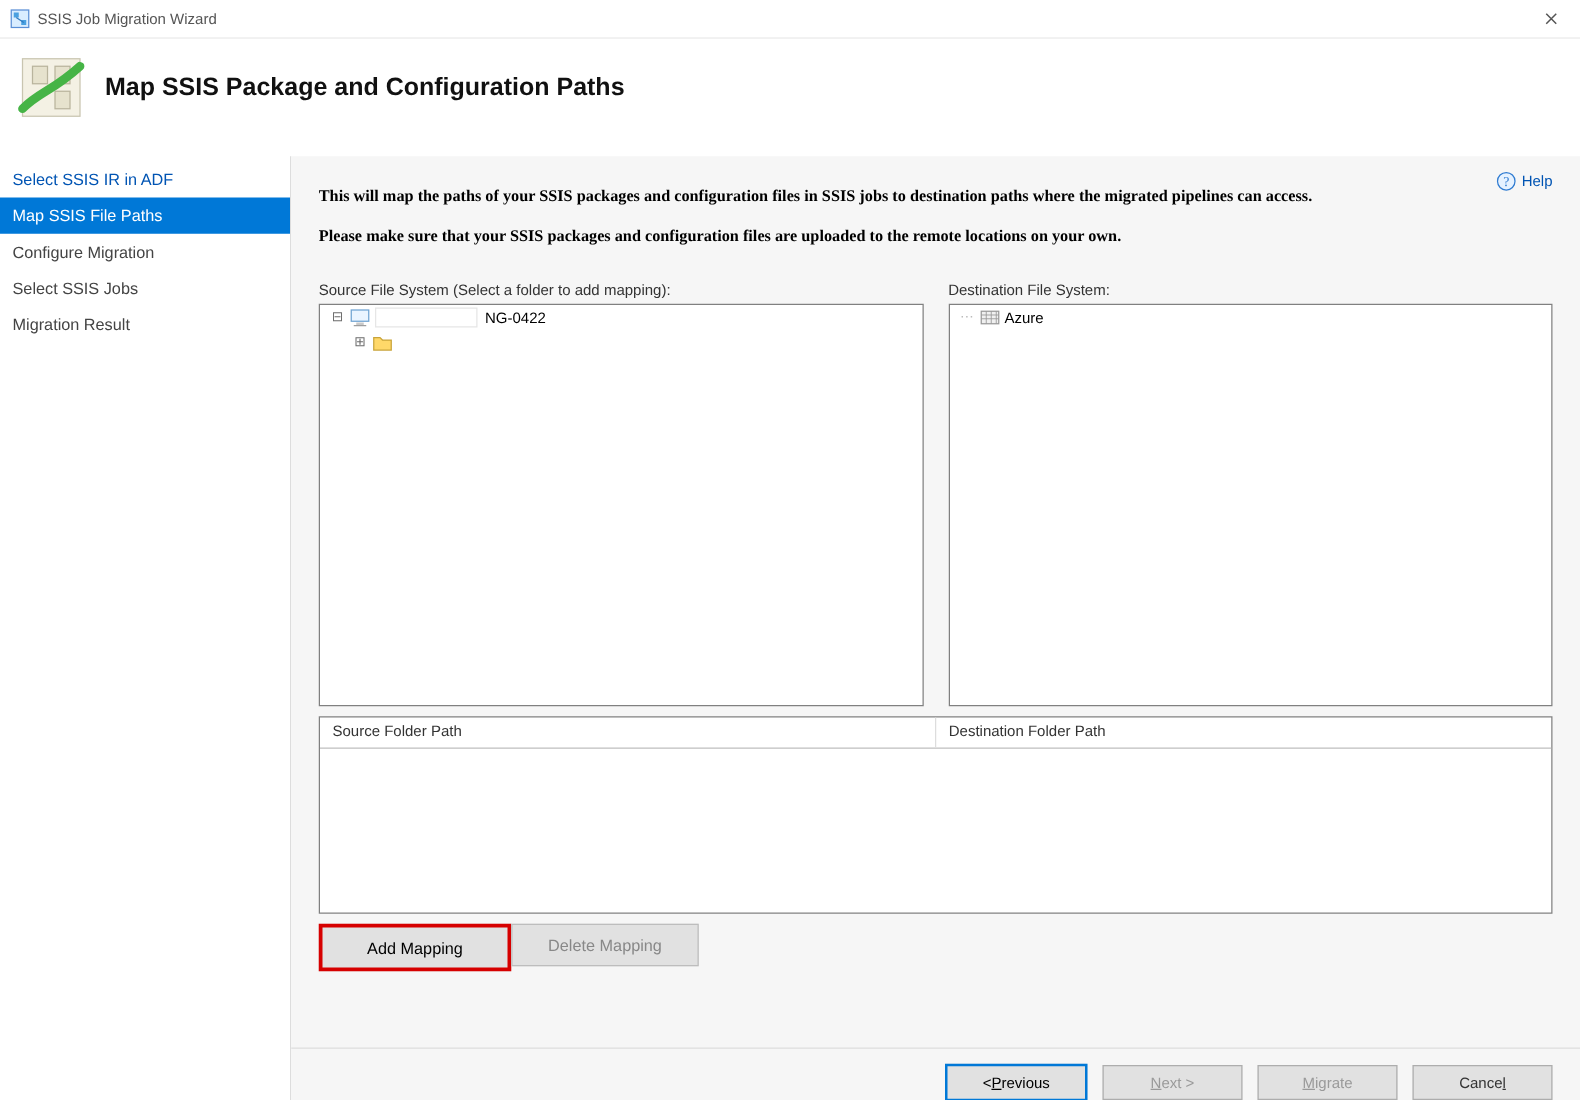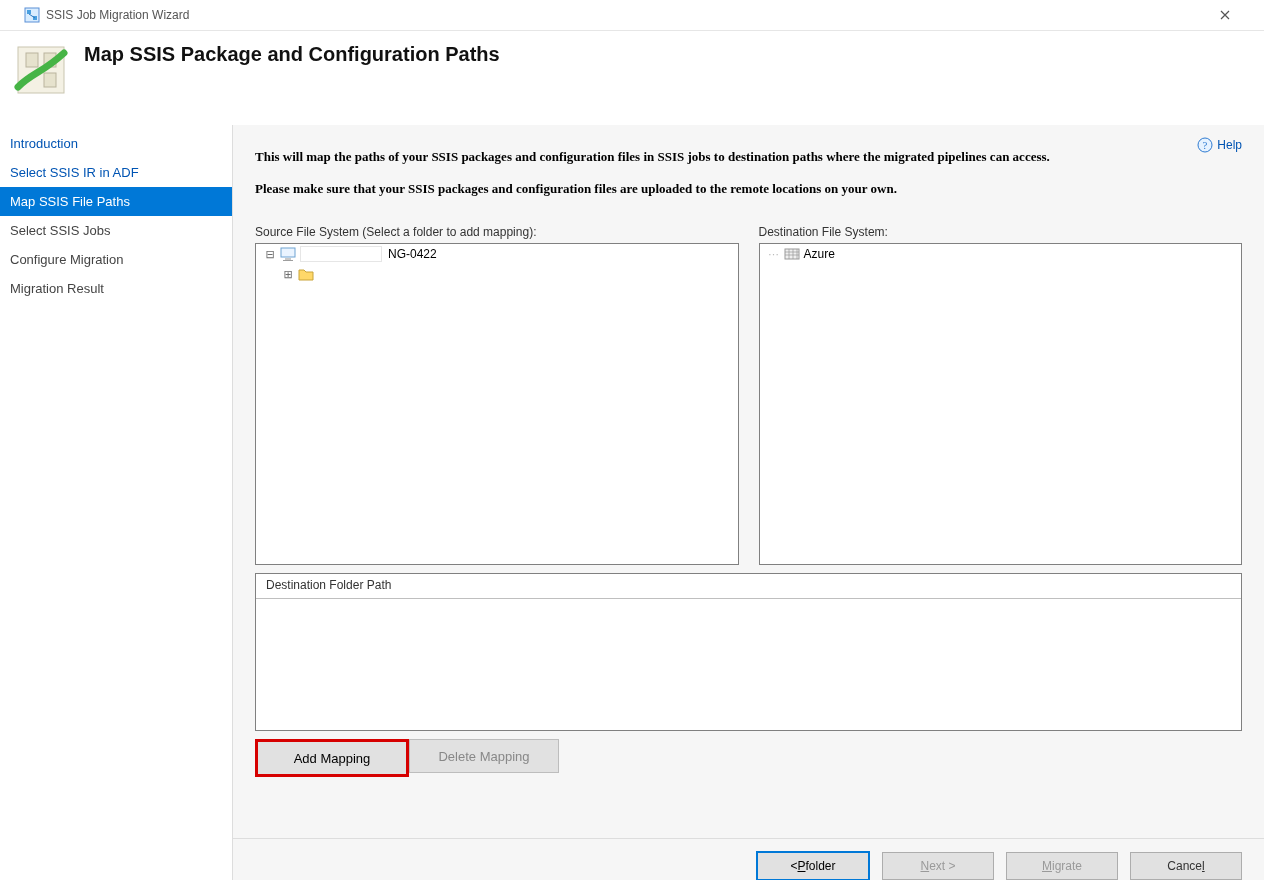--- a/index.html
+++ b/index.html
@@ -1,20 +1,20 @@
 <!DOCTYPE html>
 <html><head>
 <meta charset="utf-8">
 <style>
 html,body{margin:0;padding:0;width:1264px;height:880px;font-family:"Segoe UI",Tahoma,Arial,sans-serif;font-size:12px;color:#000;background:#fff;overflow:hidden}
-.titlebar{height:30px;display:flex;align-items:center;padding:0 24px;border-bottom:1px solid #e6e6e6;background:#fff}
+.titlebar{height:30px;display:flex;align-items:center;padding:0 8px;border-bottom:1px solid #e6e6e6;background:#fff}
 .titlebar .app-icon{width:16px;height:16px;margin-right:6px;flex:0 0 auto}
 .titlebar .title-text{color:#555;font-size:12px;flex:1}
 .titlebar .win-btn{width:30px;height:24px;display:flex;align-items:center;justify-content:center;color:#555}
-.header{display:flex;align-items:flex-start;gap:16px;padding:12px 14px 28px 14px;background:#fff}
+.header{display:flex;align-items:center;gap:16px;padding:12px 14px 28px 14px;background:#fff}
 .header .header-icon{width:54px;height:54px}
 .header h1{margin:0;font-family:Tahoma,Arial,sans-serif;font-size:20px;font-weight:700;color:#111}
 .body{display:flex;background:#fff;height:768px}
 .sidebar{width:232px;flex:0 0 232px;background:#fff;border-right:1px solid #ddd;padding-top:4px}
 .side-item{padding:7px 10px;font-size:13px;color:#0054b3;cursor:default}
 .side-item.inactive{color:#444}
 .side-item.selected{background:#0078d7;color:#fff}
 .content{flex:1;background:#f6f6f6;display:flex;flex-direction:column;position:relative}
 .content-inner{padding:22px 22px 0 22px;flex:1;display:flex;flex-direction:column;overflow:hidden}
 .help-link{position:absolute;top:12px;right:22px;display:inline-flex;align-items:center;gap:4px;color:#0054b3;font-size:12px;cursor:pointer}
@@ -73,25 +73,24 @@
       <rect x="30" y="30" width="12" height="14" fill="#e6e2cd" stroke="#b9b49d"></rect>
       <path d="M4 44 C18 30 28 30 50 10" stroke="#46b446" stroke-width="7" fill="none" stroke-linecap="round"></path>
     </svg>
   </span>
   <h1>Map SSIS Package and Configuration Paths</h1>
 </div>
 
 <div class="body">
 
   <div class="sidebar">
-    <div class="side-item"><span>Introduction</span></div>
     <div class="side-item"><span>Select SSIS IR in ADF</span></div>
     <div class="side-item selected"><span>Map SSIS File Paths</span></div>
+    <div class="side-item inactive"><span>Configure Migration</span></div>
     <div class="side-item inactive"><span>Select SSIS Jobs</span></div>
-    <div class="side-item inactive"><span>Configure Migration</span></div>
     <div class="side-item inactive"><span>Migration Result</span></div>
   </div>
 
   <div class="content">
     <a class="help-link">
       <span class="help-icon">
         <svg viewBox="0 0 16 16" width="16" height="16">
             <circle cx="8" cy="8" r="7" fill="#e6f2ff" stroke="#2f7bd1"></circle>
             <text x="8" y="12" text-anchor="middle" font-size="11" fill="#2f7bd1" font-family="Segoe UI">?</text>
           </svg>
@@ -147,35 +146,36 @@
                 </svg>
               </span>
               <span class="lbl">Azure</span>
             </div>
           </div>
         </div>
       </div>
 
       <div class="mapping-table">
         <div class="mt-header">
+          <div class="mt-col">Source Folder Path</div>
           <div class="mt-col">Destination Folder Path</div>
         </div>
       </div>
 
       <div class="btn-row">
         <div class="btn">Add Mapping</div>
         <div class="btn plain">Delete Mapping</div>
       </div>
     </div>
 
     <div class="footer">
       <div class="fbtn primary">
           <span>&lt; </span>
           <span class="ul">P</span>
-          <span>folder</span>
+          <span>revious</span>
         </div>
       <div class="fbtn disabled">
           <span class="ul">N</span>
           <span>ext &gt;</span>
         </div>
       <div class="fbtn disabled">
           <span class="ul">M</span>
           <span>igrate</span>
         </div>
       <div class="fbtn">

